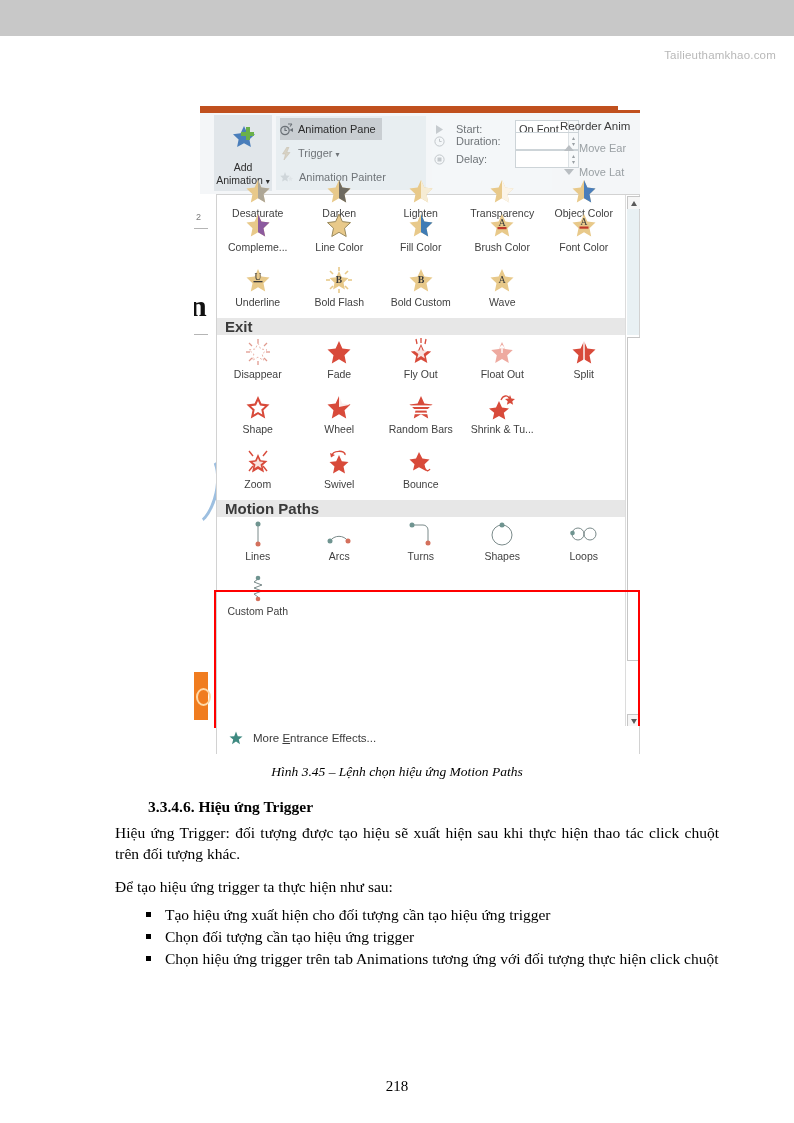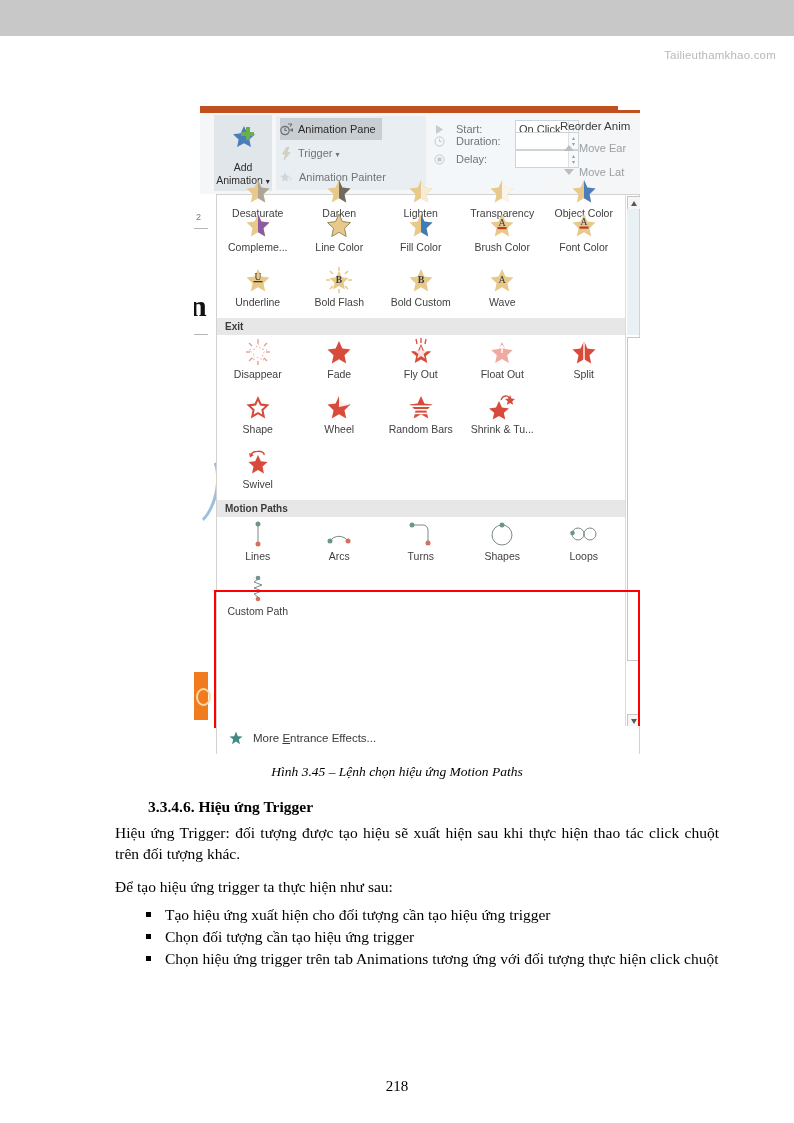--- a/index.html
+++ b/index.html
@@ -151,21 +151,21 @@
 
   
   .gallery {
     position: absolute; left: 22px; top: 88px; width: 424px; height: 536px;
     background: #ffffff;
     border: 1px solid #d2d2d2;
     box-sizing: border-box;
   }
   .sec-head {
     height: 17px; background:#e7e7e7; color:#3a3a3a;
-    font-size: 10px; font-weight: 700; display:flex; align-items:center;
+    font-size: 15px; font-weight: 700; display:flex; align-items:center;
     padding-left: 8px; box-sizing:border-box;
   }
   .row { display:flex; height: 55px; }
   .cell {
     width: 81.5px; display:flex; flex-direction:column; align-items:center;
     justify-content:flex-start; padding-top: 2px; box-sizing:border-box;
   }
   .cell .cl { font-size:10.5px; color:#3f3f3f; line-height:12px; margin-top:1px; white-space:nowrap;}
   .ico { width: 30px; height: 30px; position:relative; }
   svg { display:block; }
@@ -301,21 +301,21 @@
 
         <div class="col3">
           <div class="fieldrow" style="top:2px">
             <span>
               <svg width="11" height="11" viewBox="0 0 11 11">
                   <polygon points="2,1 9,5.5 2,10" fill="#c6cbcf"></polygon>
                 </svg>
             </span>
             <span class="flabel">Start:</span>
             <span class="inp">
-              <span class="val">On Click</span>
+              <span class="val">On Font</span>
               <span class="spin">▾</span>
             </span>
           </div>
           <div class="fieldrow" style="top:14px">
             <span>
               <svg width="11" height="11" viewBox="0 0 11 11">
                 <circle cx="5.5" cy="5.5" r="4.6" fill="none" stroke="#c2c7cb" stroke-width="1"></circle>
                 <path d="M5.5 2.8 V5.5 H7.6" stroke="#c2c7cb" stroke-width="1" fill="none"></path>
               </svg>
             </span>
@@ -608,26 +608,50 @@
             </svg>
           </span>
           <span class="cl">Shrink &amp; Tu...</span>
         </div>
       </div>
 
       <div class="row">
         <div class="cell">
           <span class="ico">
             <svg width="30" height="30" viewBox="0 0 30 30">
+              <polygon points="15,7 17.8,13.3 24.5,14.1 19.5,18.6 21,25.4 15,22 9,25.4 10.5,18.6 5.5,14.1 12.2,13.3" fill="#d84a3a"></polygon>
+              <g stroke="#d84a3a" stroke-width="1.4" fill="none">
+                <path d="M6,4 L10,9"></path>
+                  <path d="M24,4 L20,9"></path>
+                <path d="M6,24 L10,19"></path>
+                  <path d="M24,24 L20,19"></path>
+              </g>
+              <polygon points="15,11 16.6,14.6 20.5,14.9 17.5,17.4 18.5,21.2 15,19.1 11.5,21.2 12.5,17.4 9.5,14.9 13.4,14.6" fill="#f8e2dd"></polygon>
+            </svg>
+          </span>
+          <span class="cl">Zoom</span>
+        </div>
+        <div class="cell">
+          <span class="ico">
+            <svg width="30" height="30" viewBox="0 0 30 30">
               <polygon points="15,8 17.8,14.3 24.5,15.1 19.5,19.6 21,26.4 15,23 9,26.4 10.5,19.6 5.5,15.1 12.2,14.3" fill="#d84a3a"></polygon>
               <path d="M8,9 C8,3 22,3 21,8" stroke="#d84a3a" stroke-width="1.5" fill="none"></path>
               <polygon points="7,10.5 6,6 11,8" fill="#d84a3a"></polygon>
             </svg>
           </span>
           <span class="cl">Swivel</span>
+        </div>
+        <div class="cell">
+          <span class="ico">
+            <svg width="30" height="30" viewBox="0 0 30 30">
+              <polygon points="13,5 16.4,11.6 23.5,12.6 18.5,17.2 20,24 13,20.3 7,23.5 8.5,17.2 3.5,12.6 10,11.6" fill="#d84a3a"></polygon>
+              <path d="M18,20 C20,24 22,25 24,22" stroke="#d84a3a" stroke-width="1.3" fill="none"></path>
+            </svg>
+          </span>
+          <span class="cl">Bounce</span>
         </div>
         <div class="cell"></div>
         <div class="cell"></div>
       </div>
 
       <div class="sec-head">Motion Paths</div>
 
       <div class="row">
         <div class="cell">
           <span class="ico">

